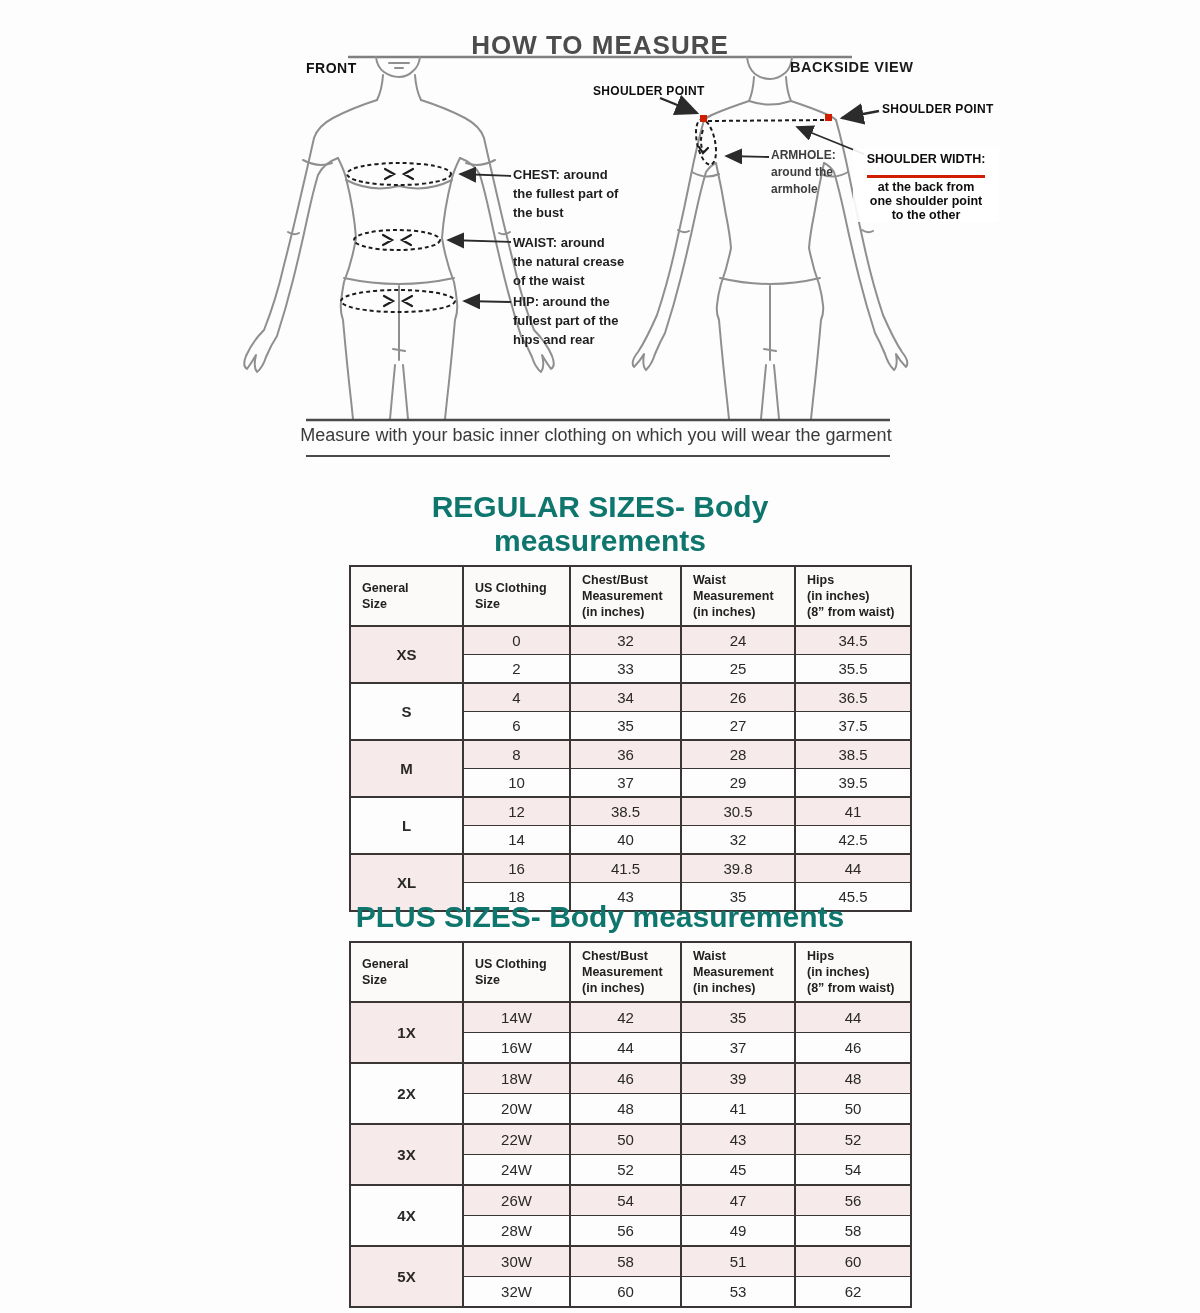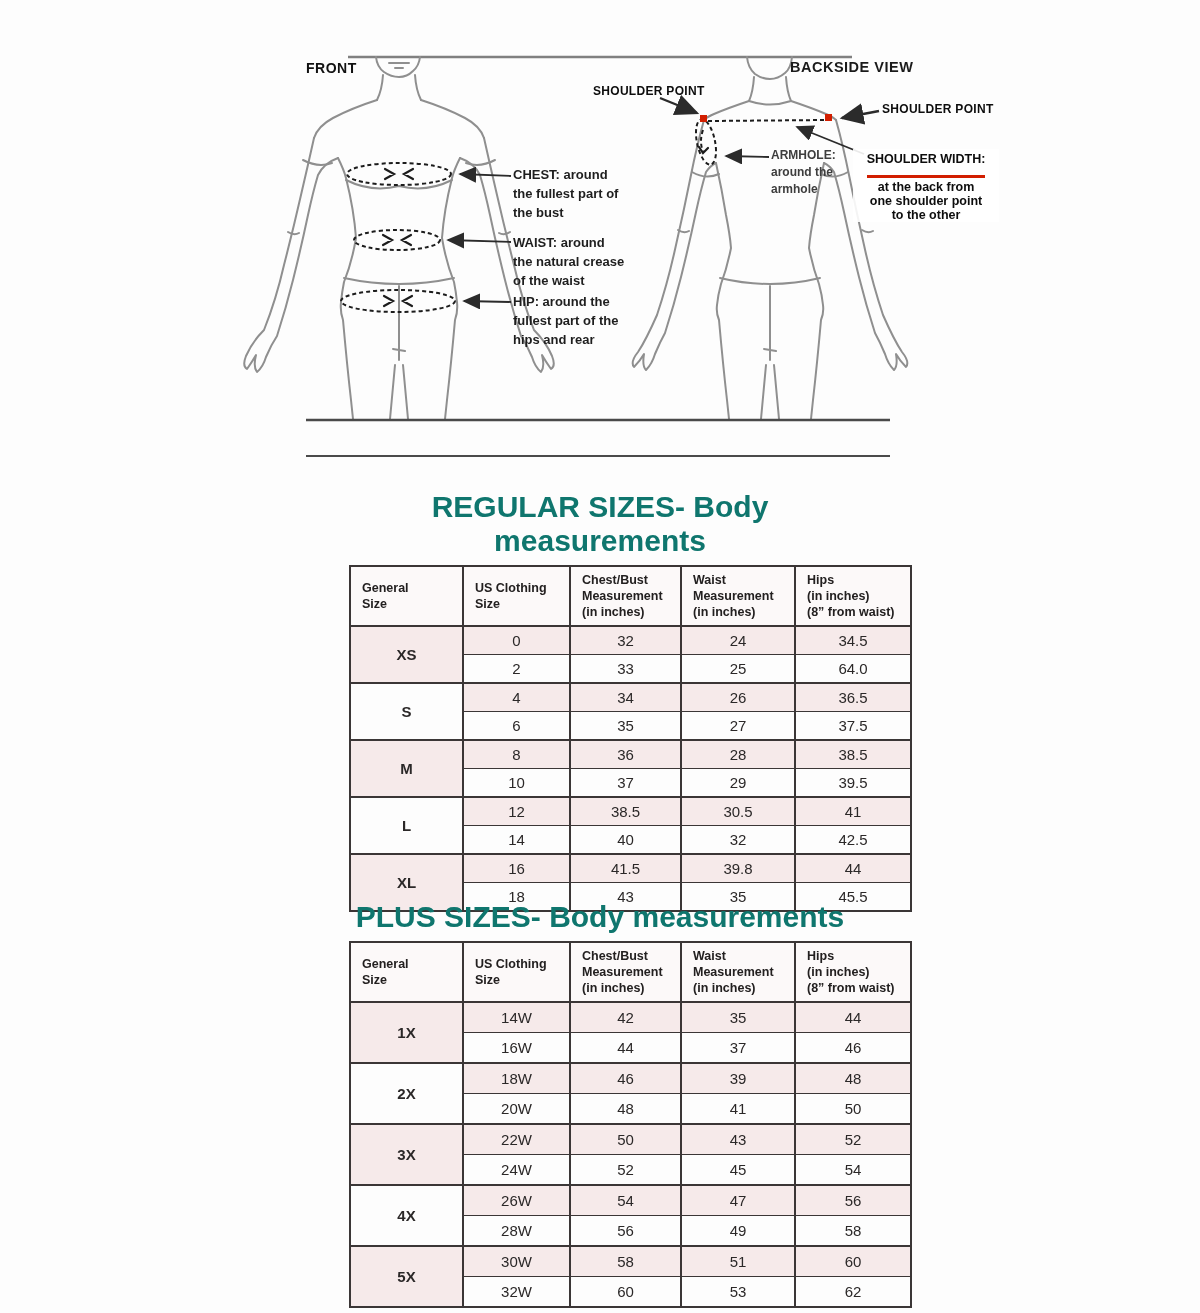--- a/index.html
+++ b/index.html
@@ -129,20 +129,21 @@
 
     <g fill="#d21e00" stroke="none">
       <rect x="700" y="115" width="7" height="7"></rect>
       <rect x="825" y="114" width="7" height="7"></rect>
     </g>
 
     <path d="M306 420 L890 420" stroke="#4a4a4a" stroke-width="2.5" fill="none"></path>
     <path d="M306 456 L890 456" stroke="#4a4a4a" stroke-width="2" fill="none"></path>
   </svg>
 
+  <div class="abs main-title">HOW TO MEASURE</div>
   <div class="abs front-label">FRONT</div>
   <div class="abs backside-label">BACKSIDE VIEW</div>
   <div class="abs sp-label sp-left">SHOULDER POINT</div>
   <div class="abs sp-label sp-right">SHOULDER POINT</div>
   <div class="abs armhole-note pre">ARMHOLE:
 around the
 armhole</div>
   <div class="abs sw-block">
     <span class="sw-title">SHOULDER WIDTH:</span>
     <div class="sw-note pre">at the back from
@@ -151,20 +152,21 @@
   </div>
   <div class="abs measure-note pre chest-note">CHEST: around
 the fullest part of
 the bust</div>
   <div class="abs measure-note pre waist-note">WAIST: around
 the natural crease
 of the waist</div>
   <div class="abs measure-note pre hip-note">HIP: around the
 fullest part of the
 hips and rear</div>
+  <div class="abs footer-note">Measure with your basic inner clothing on which you will wear the garment</div>
 </section>
 
 <section class="table-block" id="regular-block">
   <h2 class="table-title">REGULAR SIZES- Body measurements</h2>
   <table class="size-table">
       <thead>
         <tr>
           <th>General
 Size</th>
           <th>US Clothing
@@ -185,21 +187,21 @@
           <td class="size p" rowspan="2">XS</td>
           <td class="val p bb1">0</td>
           <td class="val p bb1">32</td>
           <td class="val p bb1">24</td>
           <td class="val p bb1">34.5</td>
         </tr>
         <tr>
           <td class="val w bt1">2</td>
           <td class="val w bt1">33</td>
           <td class="val w bt1">25</td>
-          <td class="val w bt1">64.0</td>
+          <td class="val w bt1">35.5</td>
         </tr>
         <tr>
           <td class="size w" rowspan="2">S</td>
           <td class="val p bb1">4</td>
           <td class="val p bb1">34</td>
           <td class="val p bb1">26</td>
           <td class="val p bb1">36.5</td>
         </tr>
         <tr>
           <td class="val w bt1">6</td>

